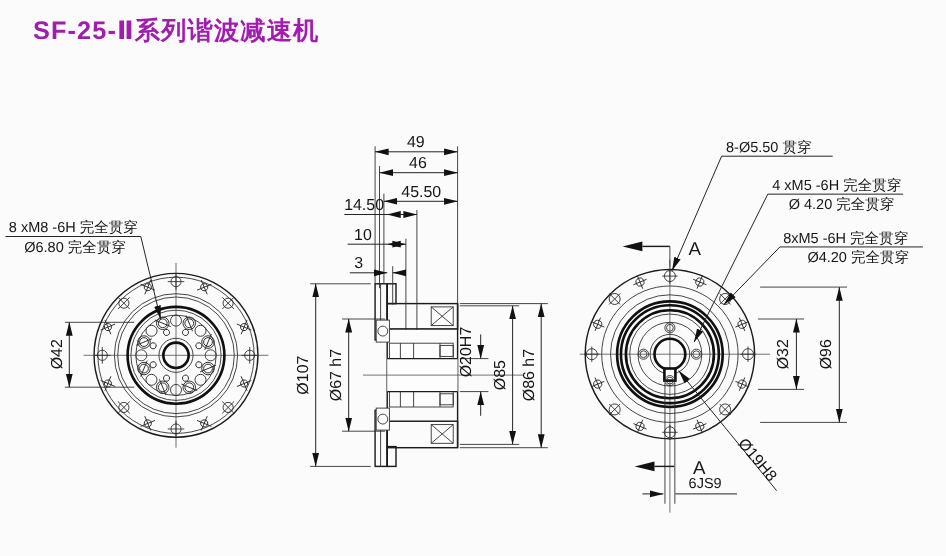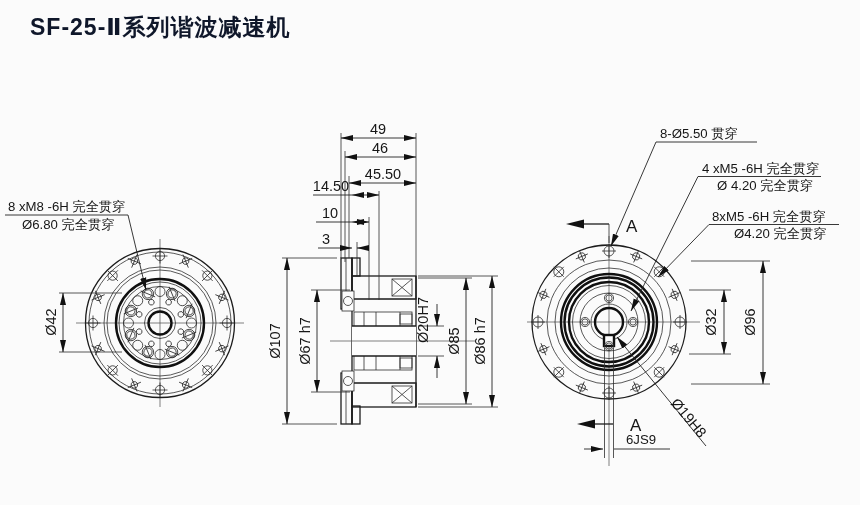--- a/index.html
+++ b/index.html
@@ -1,19 +1,19 @@
 <!DOCTYPE html>
 <html><head>
 <meta charset="utf-8">
 <style>
   html,body{margin:0;padding:0;background:#fbfbfb;width:860px;height:505px;overflow:hidden;}
   #stage{position:relative;width:860px;height:505px;background:#fbfbfb;
          font-family:"Liberation Sans","DejaVu Sans",sans-serif;}
   #title{position:absolute;left:30px;top:12px;font-size:23px;font-weight:600;
-         color:#0f172a;letter-spacing:1px;}
+         color:#a21caf;letter-spacing:1px;}
   svg{position:absolute;left:0;top:0;}
   .ln{stroke:#2e2e2e;stroke-width:.8;fill:none;}
   .md{stroke:#1c1c1c;stroke-width:1.3;fill:none;}
   .bd{stroke:#101010;stroke-width:2.4;fill:none;}
   .cl{stroke:#4a4a4a;stroke-width:.7;fill:none;}
   .dm{stroke:#222;stroke-width:.9;fill:none;}
   .wf{fill:#fdfdfd;}
   .arrowpoly{fill:#111;stroke:none;}
   text{fill:#161616;}
   .dt{font-size:14.5px;}

